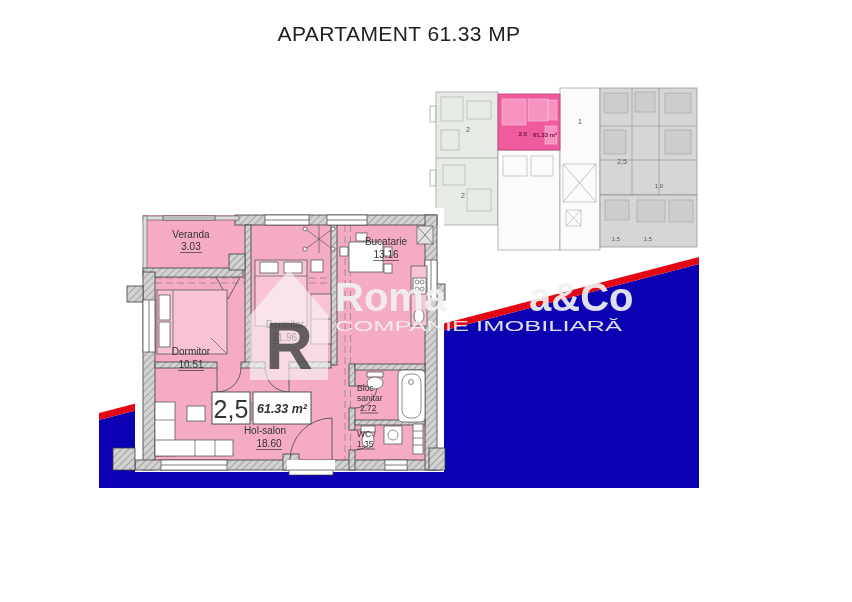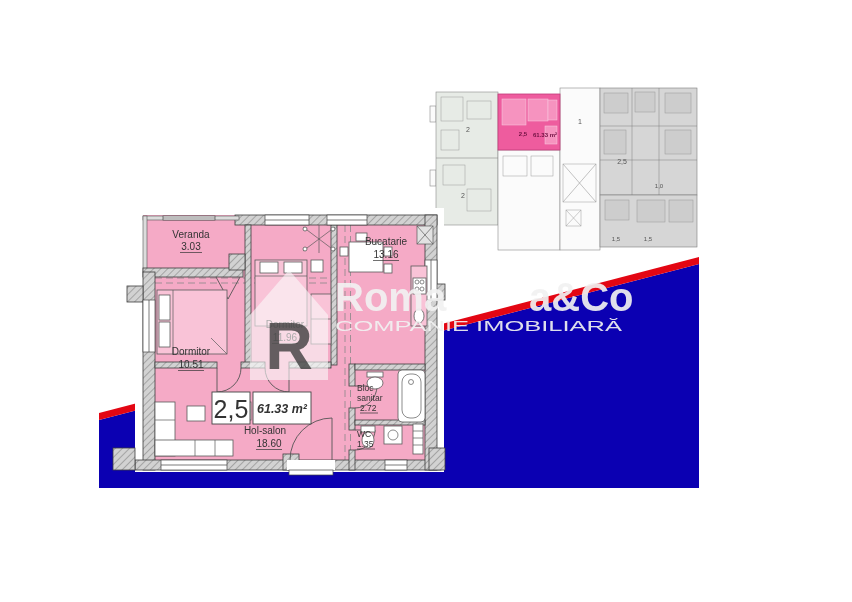--- a/index.html
+++ b/index.html
@@ -29,20 +29,21 @@
   .sp-hroom{fill:#f693bf;stroke:#f8cde2;stroke-width:.5;}
   .sp-lbl{font-size:7px;fill:#555;text-anchor:middle;}
   .sp-lbl2{font-size:6px;fill:#555;text-anchor:middle;}
   .sp-hlbl{font-size:6px;fill:#6d1040;text-anchor:middle;font-weight:bold;}
   .wm{fill:#f1f1f1;fill-opacity:.92;}
 </style>
 </head>
 <body>
 
 <div id="stage">
+  <div id="title">APARTAMENT 61.33 MP</div>
 
   <svg id="plan-image" viewBox="0 0 600 420">
     <defs>
       <pattern id="hatch" patternUnits="userSpaceOnUse" width="5" height="5" patternTransform="rotate(45)">
         <rect width="5" height="5" fill="#d2d2d2"></rect>
         <line x1="0" y1="0" x2="0" y2="5" stroke="#909090" stroke-width="1.4"></line>
       </pattern>
     </defs>
 
     <g>

